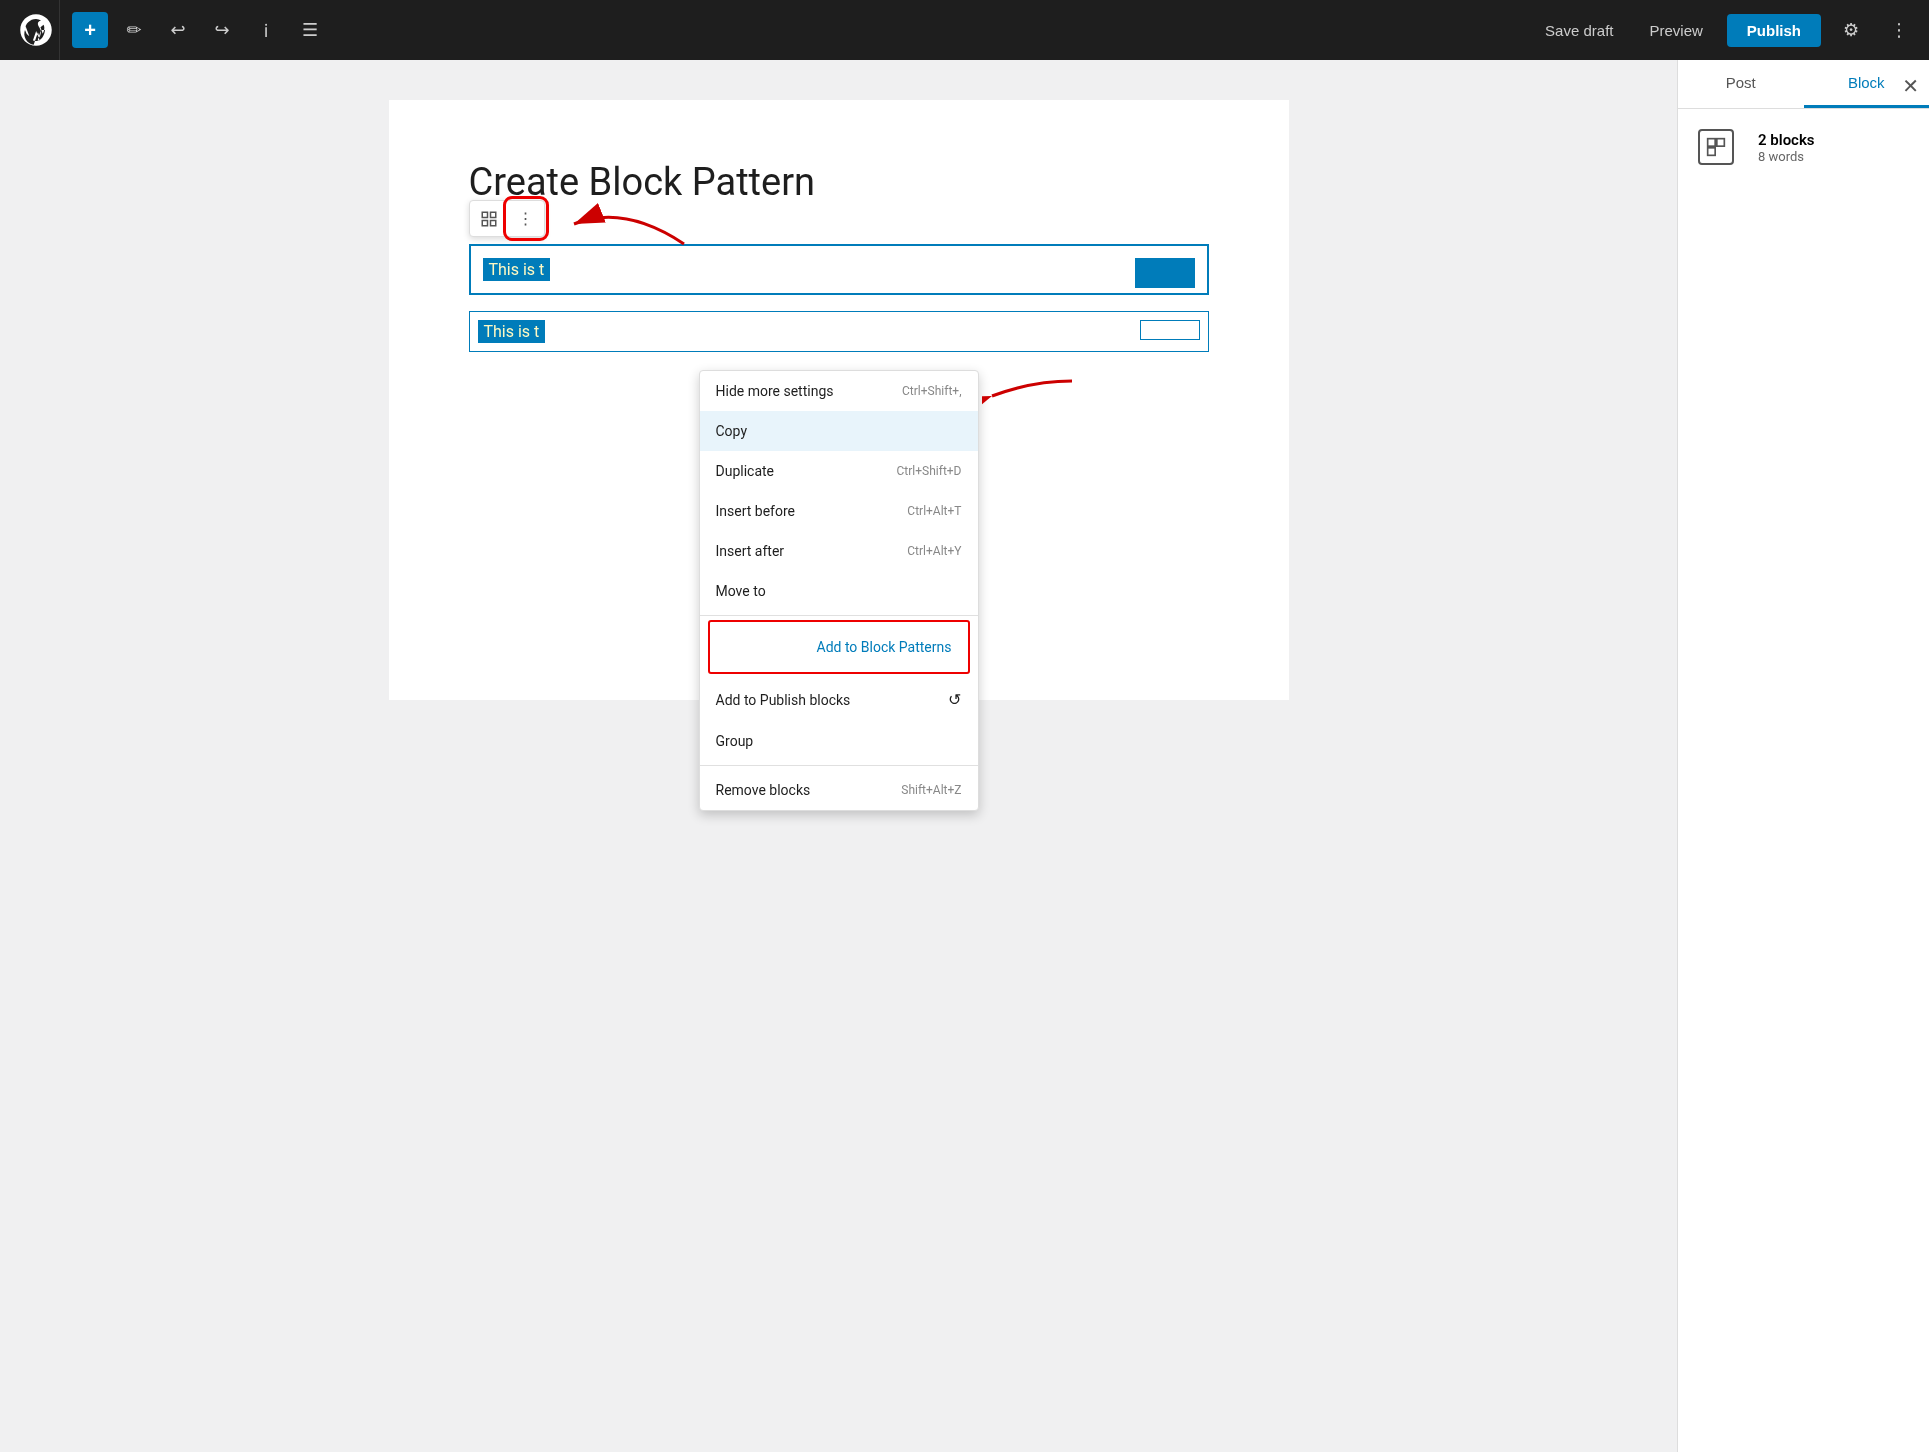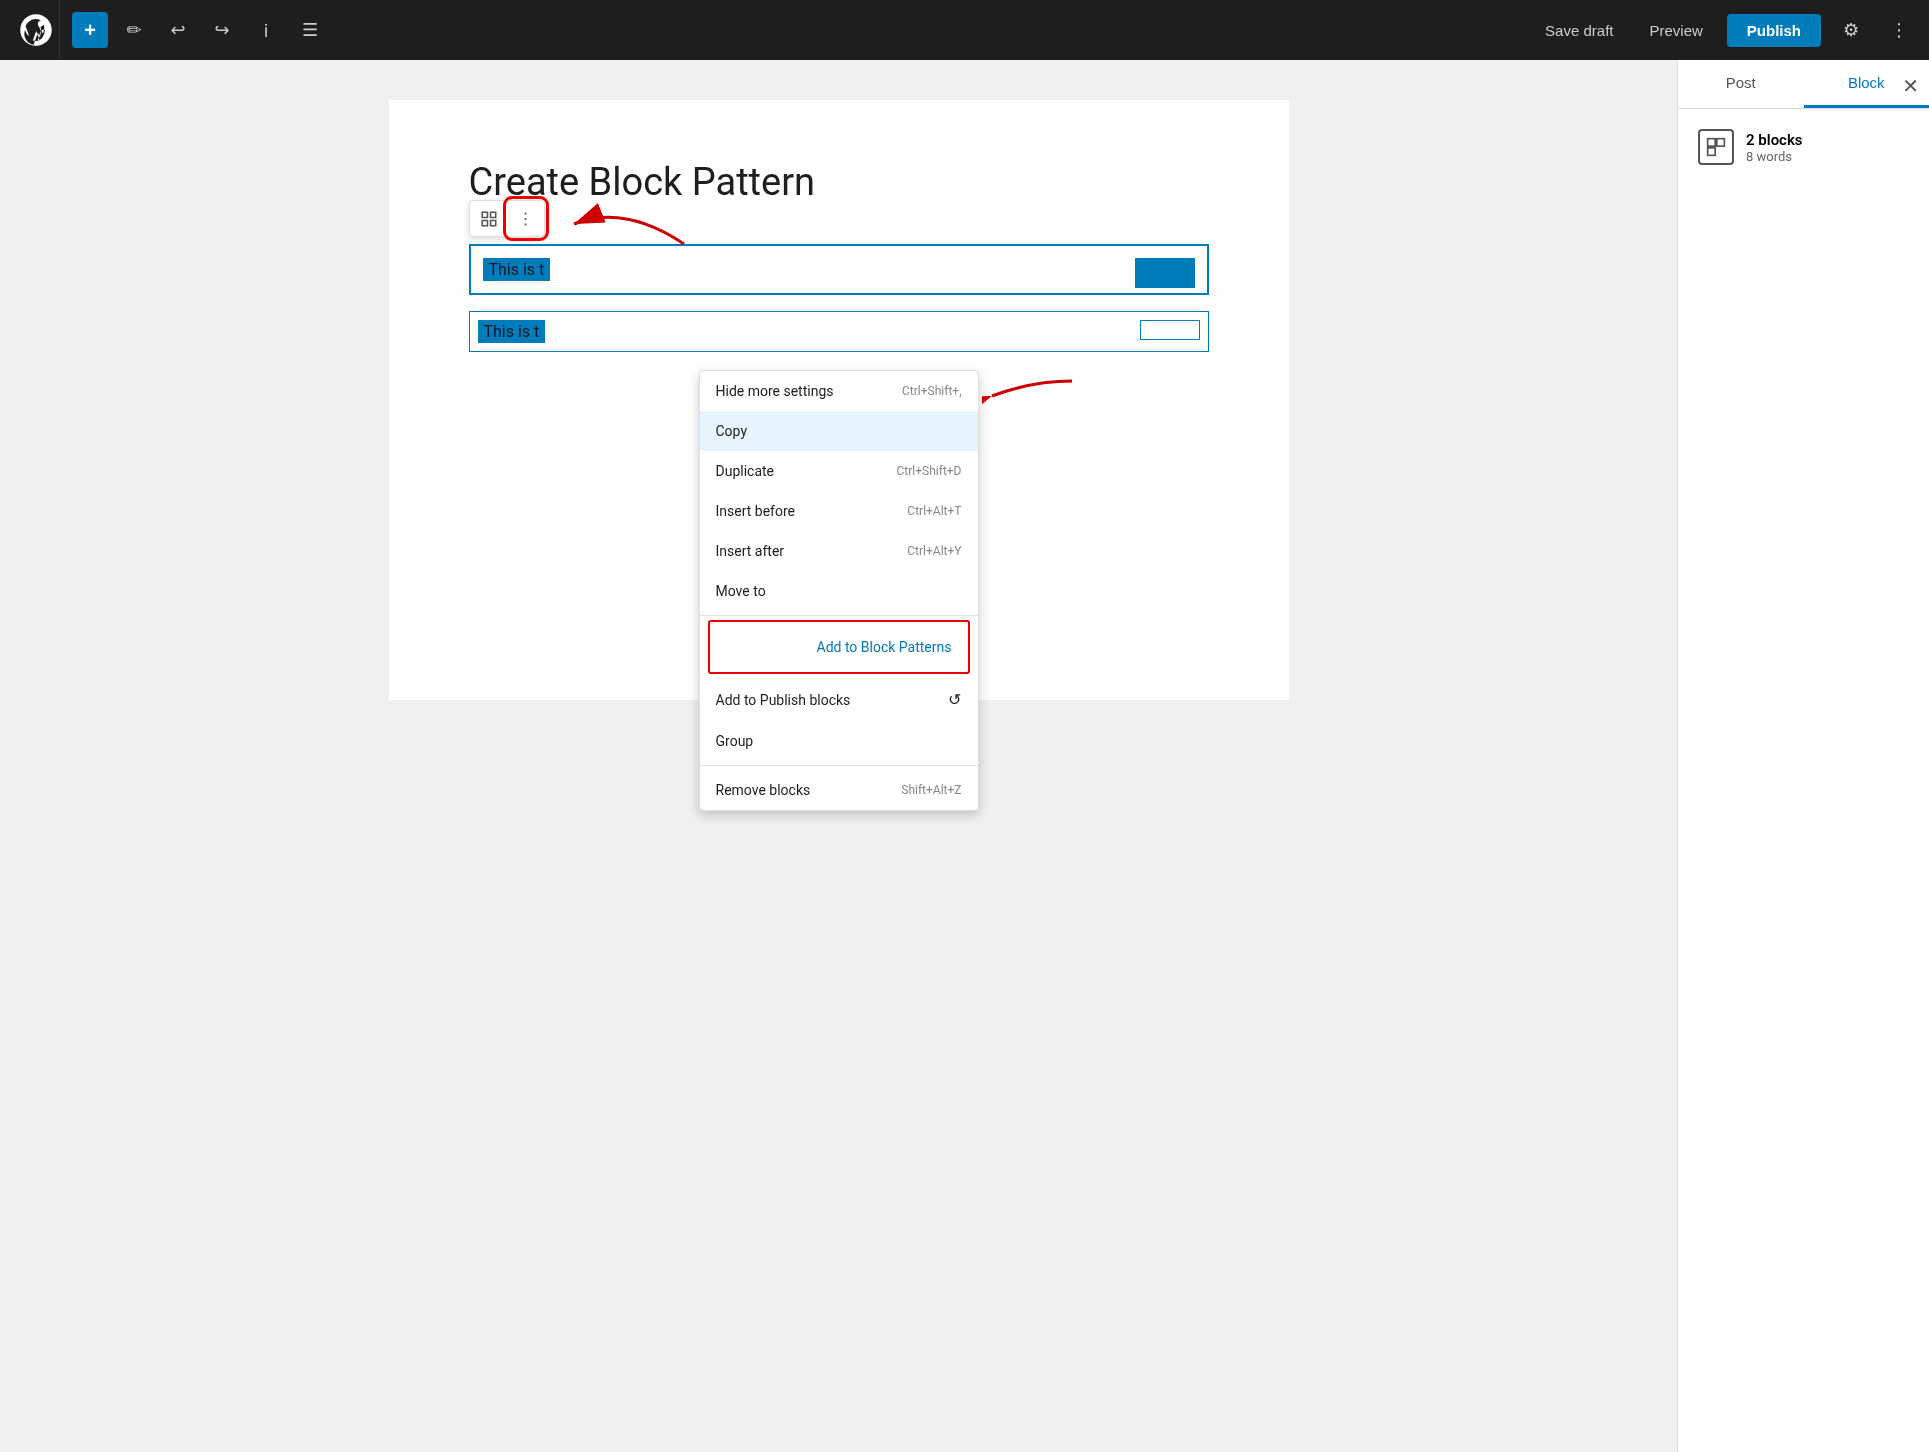--- a/index.html
+++ b/index.html
@@ -55,21 +55,21 @@
       padding: 60px 80px; position: relative;
     }
     .post-title {
       font-size: 38px; font-weight: normal; color: #1e1e1e; margin-bottom: 30px;
     }
 
     
     .block-wrapper {
       position: relative; border: 2px solid #007cba; margin-bottom: 16px; padding: 12px;
     }
-    .block-highlight { background: #007cba; color: #0f172a; display: inline-block; padding: 2px 6px; }
+    .block-highlight { background: #007cba; color: #fef9c3; display: inline-block; padding: 2px 6px; }
 
     
     .block-toolbar {
       position: absolute; top: -44px; left: 0; display: flex; align-items: center;
       background: white; border: 1px solid #ddd; border-radius: 4px; box-shadow: 0 2px 6px rgba(0,0,0,0.15);
     }
     .block-toolbar-btn {
       background: transparent; border: none; cursor: pointer; padding: 8px 10px;
       font-size: 16px; color: #555; display: flex; align-items: center; justify-content: center;
       border-radius: 4px;
@@ -108,21 +108,21 @@
       flex: 1; padding: 14px 0; text-align: center; font-size: 15px;
       cursor: pointer; color: #555; background: transparent; border: none;
       border-bottom: 3px solid transparent;
     }
     .panel-tab.active { color: #007cba; border-bottom: 3px solid #007cba; font-weight: 500; }
     .panel-close {
       background: transparent; border: none; cursor: pointer;
       font-size: 20px; color: #555; padding: 10px; position: absolute; right: 0; top: 4px;
     }
     .panel-content { padding: 20px; }
-    .blocks-info { display: flex; align-items: center; gap: 12px; }
+    .blocks-info { display: flex; align-items: center; gap: 24px; }
     .blocks-icon {
       width: 36px; height: 36px; border: 2px solid #555; border-radius: 4px;
       display: flex; align-items: center; justify-content: center;
     }
     .blocks-icon svg { width: 20px; height: 20px; }
     .blocks-text .count { font-size: 15px; font-weight: 600; }
     .blocks-text .words { font-size: 13px; color: #666; }
 
     
     .outlined-red { outline: 3px solid #e00; outline-offset: 2px; }

